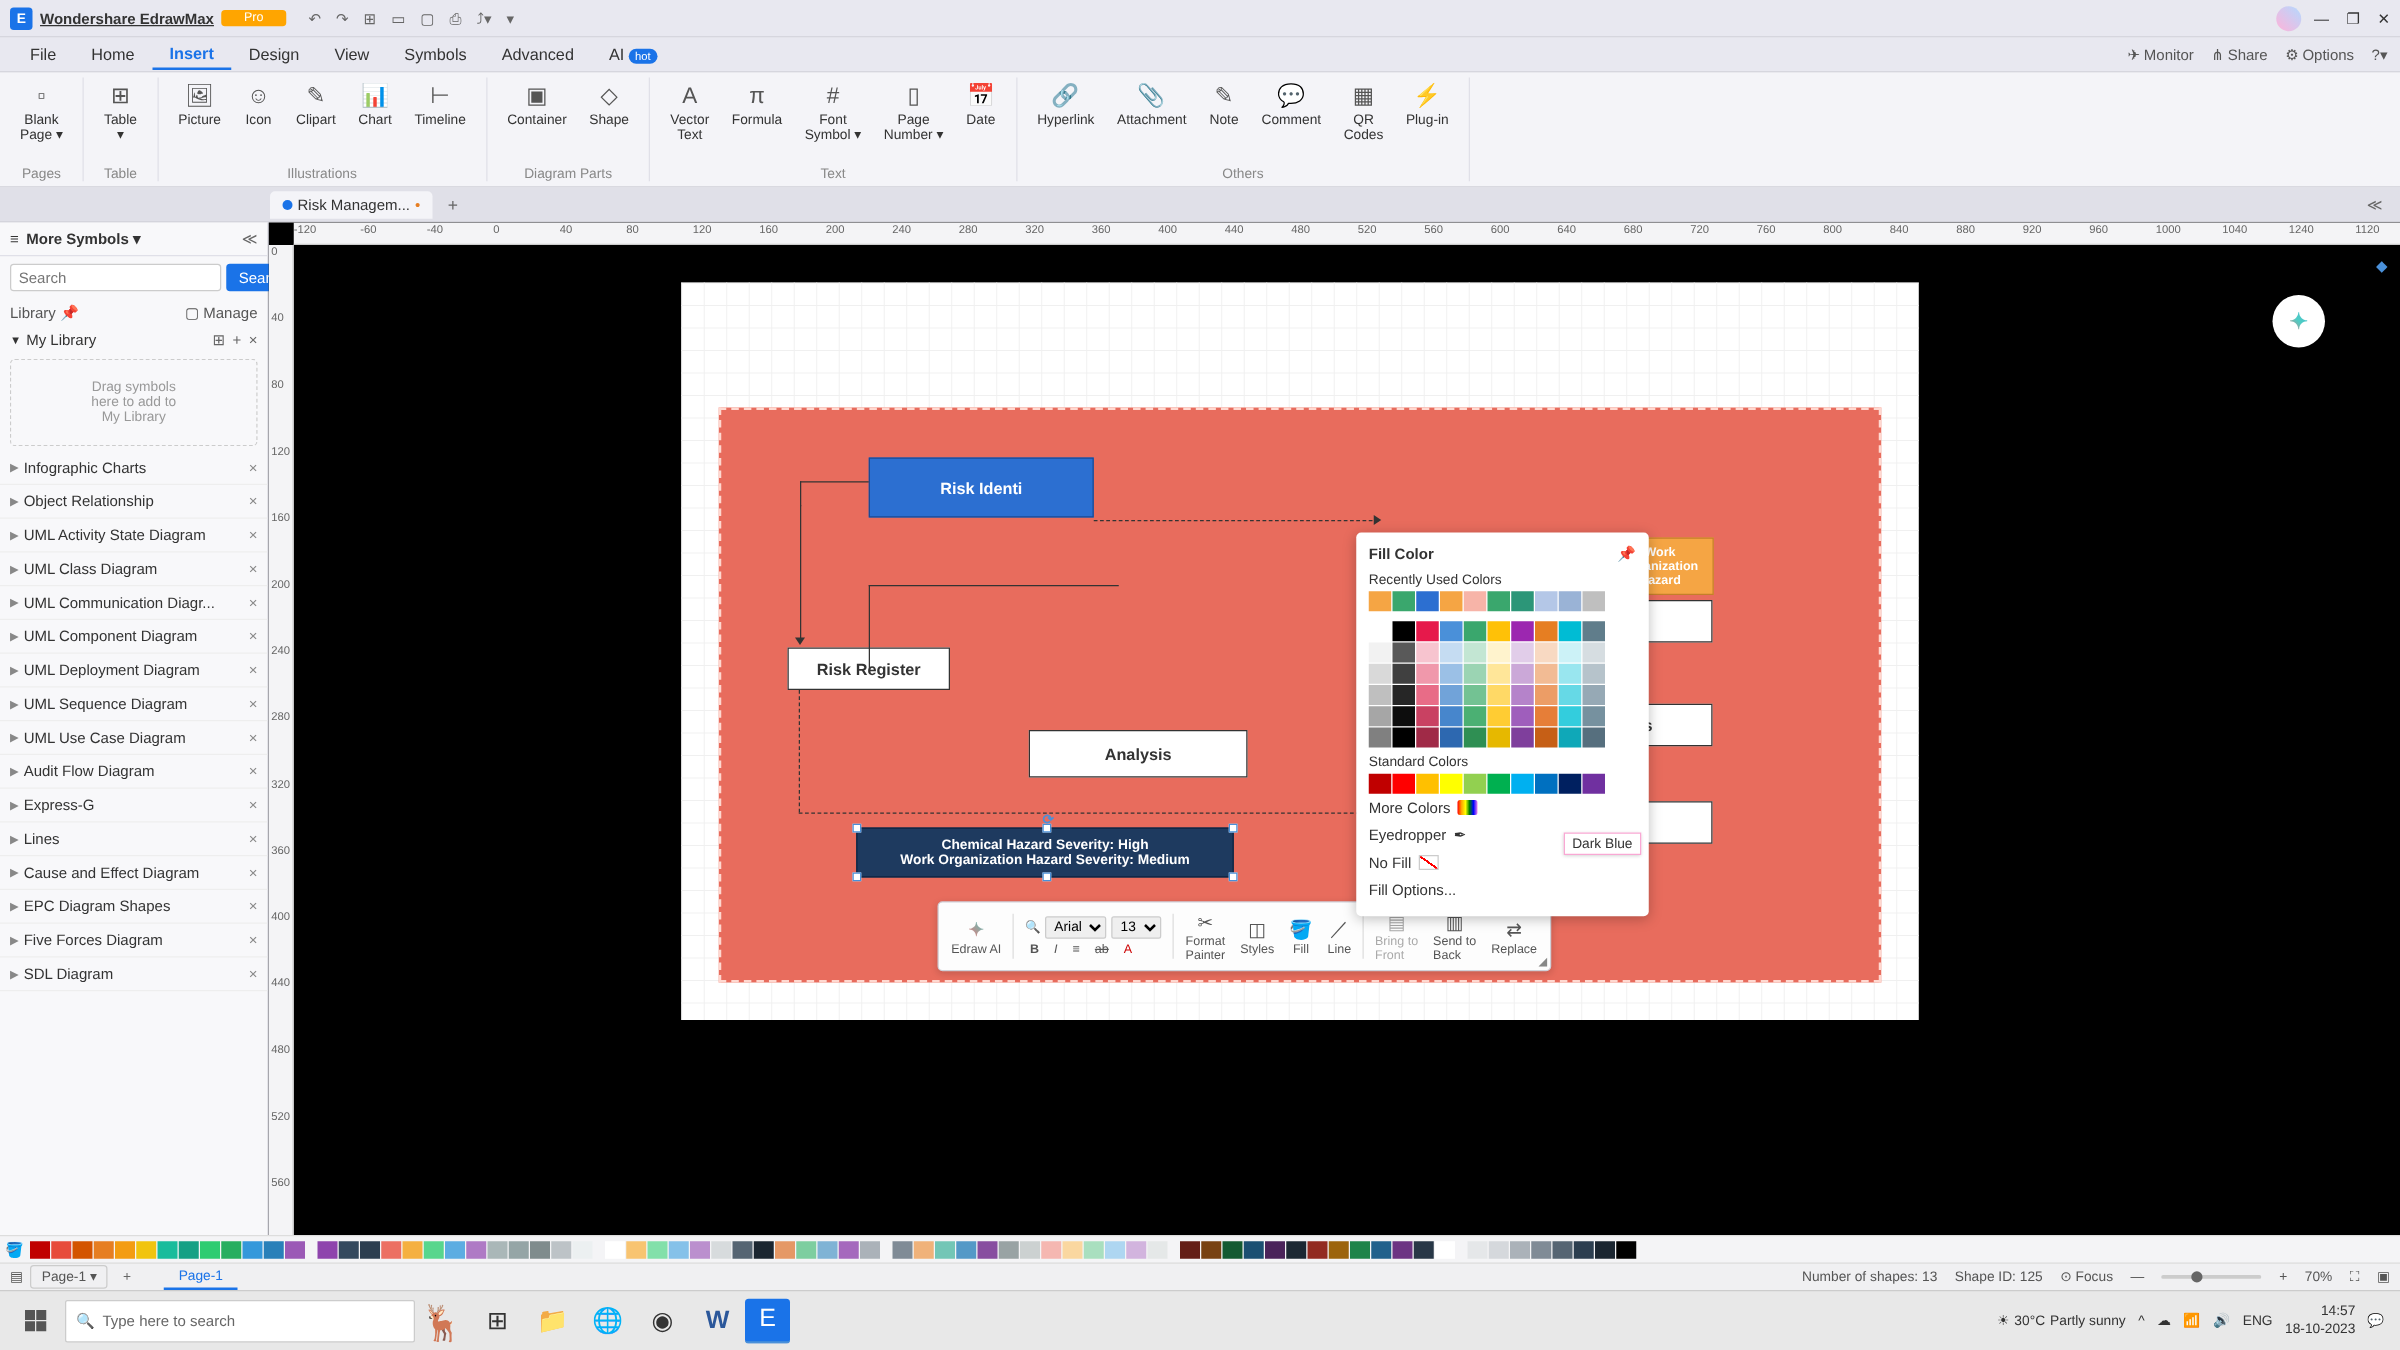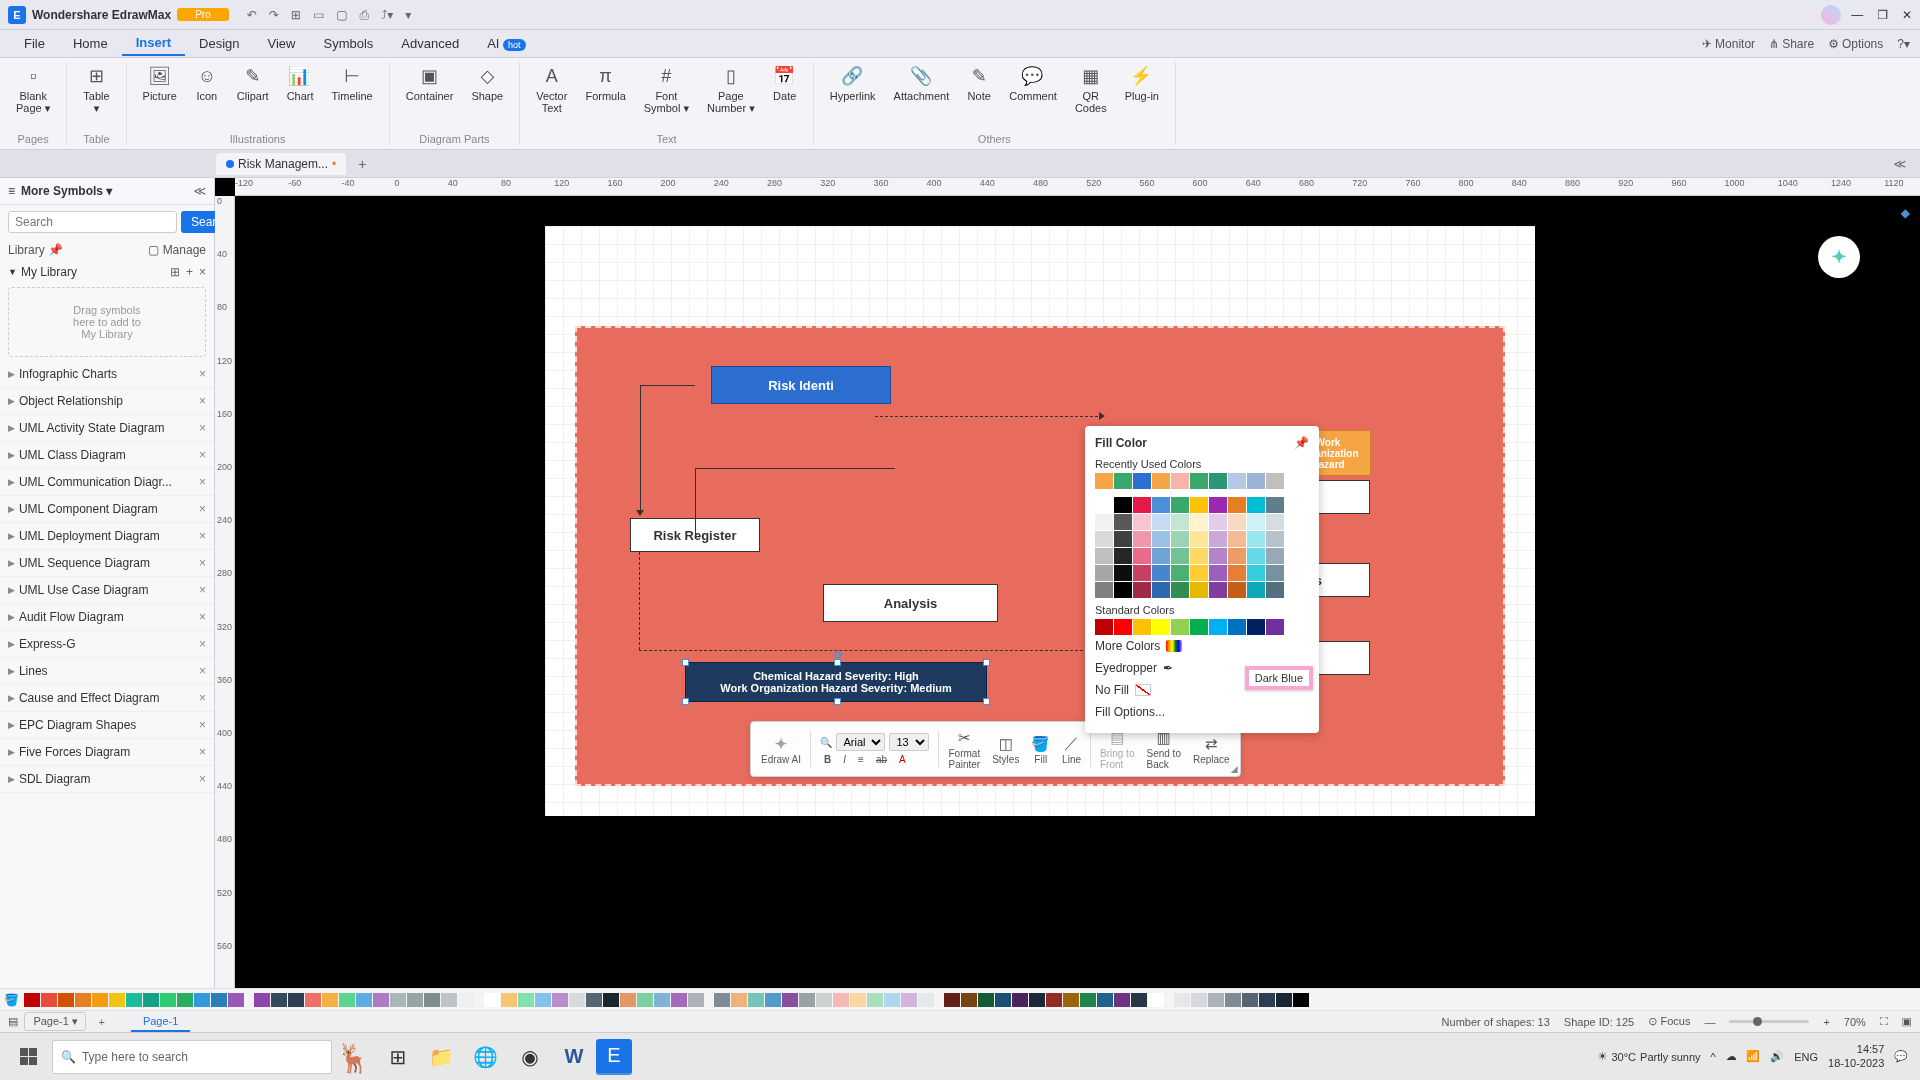--- a/index.html
+++ b/index.html
@@ -1,21 +1,21 @@
 <!DOCTYPE html>
 <html><head>
 <meta charset="utf-8">
 <style>
 * { margin: 0; padding: 0; box-sizing: border-box; font-family: 'Segoe UI', Arial, sans-serif; }
 body { background: #f0f0f5; font-size: 12px; color: #333; overflow: hidden; width: 1920px; height: 1080px; position: relative; }
 
 
 .titlebar { height: 30px; background: #e8e8f0; display: flex; align-items: center; padding: 0 8px; border-bottom: 1px solid #d0d0d8; }
 .titlebar .logo { width: 18px; height: 18px; background: #1a73e8; border-radius: 3px; margin-right: 6px; display: flex; align-items: center; justify-content: center; color: #fff; font-weight: bold; font-size: 11px; }
-.titlebar .appname { font-weight: 600; margin-right: 6px; }
+.titlebar .appname { font-weight: 600; margin-right: 6px; text-decoration: underline; }
 .titlebar .pro-badge { background: #ffa500; color: #fff; padding: 1px 18px; border-radius: 3px; font-size: 10px; font-weight: normal; margin-right: 10px; }
 .titlebar .qat { display: flex; gap: 12px; margin-left: 8px; }
 .titlebar .qat span { color: #666; cursor: pointer; }
 .titlebar .spacer { flex: 1; }
 .titlebar .winbtns { display: flex; gap: 14px; margin-left: 10px; }
 .titlebar .avatar { width: 20px; height: 20px; border-radius: 50%; background: linear-gradient(45deg,#ffb3d9,#b3d9ff); }
 
 
 .menubar { height: 28px; background: #e8e8f0; display: flex; align-items: center; padding: 0 10px; border-bottom: 1px solid #d0d0d8; }
 .menubar .menu-item { padding: 4px 14px; cursor: pointer; font-size: 13px; }
@@ -93,21 +93,21 @@
 .fill-popup .hdr { display: flex; align-items: center; font-weight: 600; margin-bottom: 8px; }
 .fill-popup .hdr .pin { margin-left: auto; cursor: pointer; color: #666; }
 .fill-popup .section-label { font-size: 11px; margin: 6px 0 3px; }
 .fill-popup .swatch-row { display: flex; gap: 1px; flex-wrap: wrap; }
 .fill-popup .swatch { width: 18px; height: 16px; cursor: pointer; }
 .fill-popup .theme-grid { display: grid; grid-template-columns: repeat(10, 18px); gap: 1px; }
 .fill-popup .more-row { display: flex; align-items: center; padding: 4px 0; cursor: pointer; font-size: 12px; gap: 6px; }
 .fill-popup .more-row .rainbow { width: 16px; height: 12px; background: linear-gradient(90deg,red,orange,yellow,green,blue,violet); border-radius: 2px; }
 .fill-popup .more-row .nofill { width: 16px; height: 12px; border: 1px solid #ccc; position: relative; }
 .fill-popup .more-row .nofill::after { content: ''; position: absolute; inset: 0; background: linear-gradient(to top right, transparent 45%, red 45%, red 55%, transparent 55%); }
-.fill-popup .tooltip { position: absolute; background: #fff; border: 4px solid #f9a8d4; padding: 2px 6px; font-size: 11px; box-shadow: 0 1px 3px rgba(0,0,0,0.2); }
+.fill-popup .tooltip { position: absolute; background: #fff; border: 1px solid #f9a8d4; padding: 2px 6px; font-size: 11px; box-shadow: 0 1px 3px rgba(0,0,0,0.2); }
 
 
 .mini-toolbar { position: absolute; top: 525px; left: 515px; background: #fdfdfd; border: 1px solid #d0d0d8; border-radius: 4px; display: flex; align-items: center; padding: 4px; box-shadow: 0 2px 6px rgba(0,0,0,0.15); z-index: 40; }
 .mini-toolbar .mtool { display: flex; flex-direction: column; align-items: center; padding: 2px 6px; cursor: pointer; font-size: 10px; color: #555; }
 .mini-toolbar .mtool .micon { font-size: 15px; height: 20px; display: flex; align-items: center; }
 .mini-toolbar .sep { width: 1px; height: 36px; background: #ddd; margin: 0 3px; }
 .mini-toolbar select { font-size: 11px; border: 1px solid #ccc; border-radius: 2px; padding: 1px 2px; }
 .mini-toolbar .inline-row { display: flex; gap: 4px; align-items: center; }
 
 
@@ -476,21 +476,21 @@
         <div class="tick" style="top: 585.2px; left: 2px;">440</div>
         <div class="tick" style="top: 638.4px; left: 2px;">480</div>
         <div class="tick" style="top: 691.6px; left: 2px;">520</div>
         <div class="tick" style="top: 744.8px; left: 2px;">560</div>
       </div>
     <div class="canvas-viewport">
       <div class="page">
         <div class="grid"></div>
         <div class="red-block"></div>
 
-        <div class="shape-box shape-blue" style="top:140px;left:166px;width:180px;height:38px">
+        <div class="shape-box shape-blue" style="top:140px;left:150px;width:180px;height:48px">
             <span>Risk Identi</span>
           </div>
         <div class="shape-box" style="top:292px;left:85px;width:130px;height:34px">
             <span>Risk Register</span>
           </div>
         <div class="shape-box" style="top:358px;left:278px;width:175px;height:38px">
             <span>Analysis</span>
           </div>
         <div class="shape-box shape-green" style="top:208px;left:560px;width:88px;height:40px">
             <span style="white-space:pre-line">Chemical

